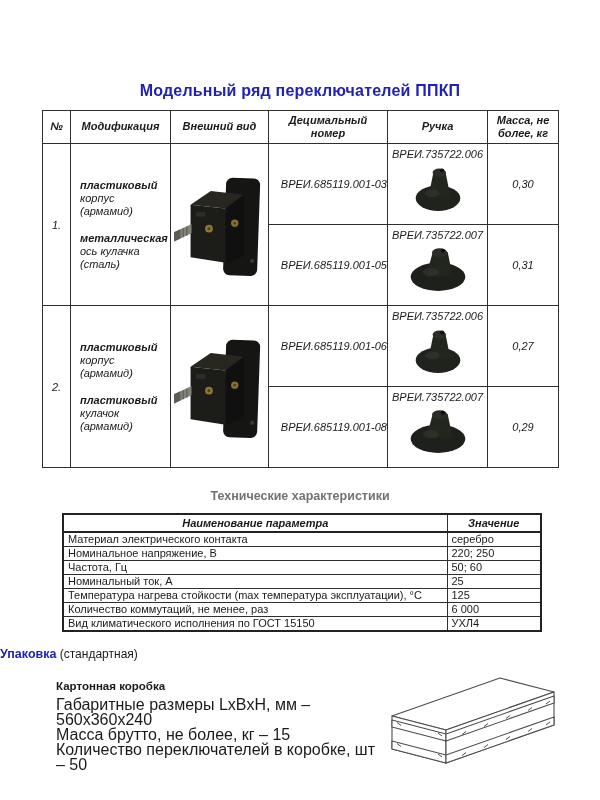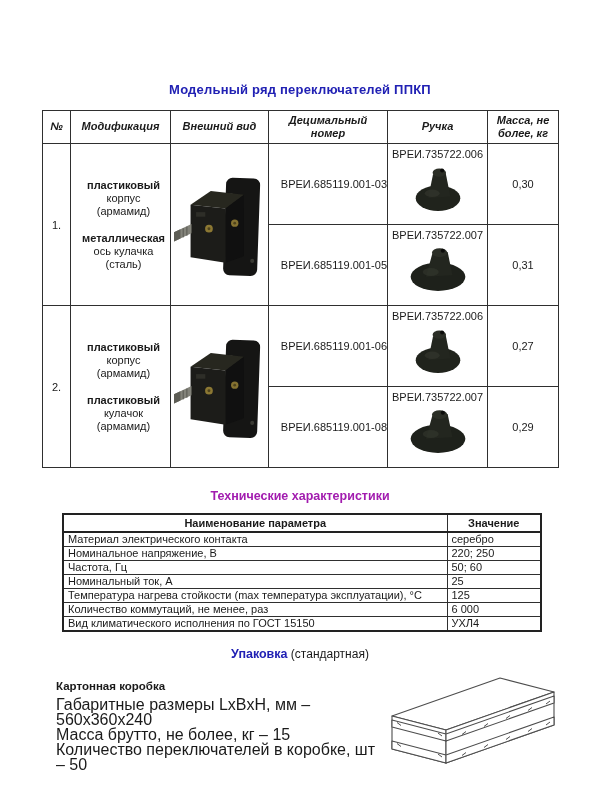--- a/index.html
+++ b/index.html
@@ -2,57 +2,57 @@
 <html><head>
 <meta charset="utf-8">
 <style>
   html,body{margin:0;padding:0;background:#ffffff;}
   .page{
     position:relative;width:600px;height:800px;background:#ffffff;overflow:hidden;
     font-family:"Liberation Sans", sans-serif;color:#1a1a1a;
   }
   .doc-title{
     position:absolute;top:82px;left:0;width:100%;margin:0;text-align:center;
-    font-size:13px;font-weight:bold;color:#2121b4;letter-spacing:.2px;
+    font-size:16px;font-weight:bold;color:#2121b4;letter-spacing:.2px;
   }
   
   table{border-collapse:collapse;table-layout:fixed;}
   .model-table{position:absolute;left:42px;top:110px;width:516px;font-size:11px;}
   .model-table th,.model-table td{border:1px solid #2f2f2f;padding:0;overflow:hidden;}
   .model-table th{
     height:30px;font-style:italic;font-weight:bold;text-align:center;
     line-height:1.2;padding:1px 2px;font-size:11px;
   }
-  .model-table td{height:80px;}
+  .model-table td{height:80px;font-style:italic;}
   .c-num{text-align:center;vertical-align:middle;}
-  .c-mod{vertical-align:middle;padding:4px 3px 4px 9px !important;line-height:13px;text-align:center;}
+  .c-mod{vertical-align:middle;padding:4px 3px 4px 9px !important;line-height:13px;}
   .mod-group + .mod-group{margin-top:14px;}
   .mod-bold{font-weight:bold;}
   .c-visual{text-align:center;vertical-align:middle;}
   .c-dec{text-align:right;vertical-align:middle;}
   .c-handle{text-align:center;vertical-align:top;}
   .handle-num{padding-top:3px;line-height:14px;}
   .c-mass{text-align:center;vertical-align:middle;}
   .knob-svg{display:block;margin:0 auto;}
   
   .sec-title{
     position:absolute;left:0;width:100%;margin:0;text-align:center;
-    font-size:12.5px;font-weight:bold;color:#a21caf;
+    font-size:12.5px;font-weight:bold;color:#737373;
   }
   .tech-title{top:489px;}
   .tech-table{position:absolute;left:62px;top:513px;width:478px;font-size:11px;border:2px solid #222;}
   .tech-table th,.tech-table td{border:1px solid #2f2f2f;padding:0 4px;line-height:13px;}
   .tech-table th{
-    height:16px;font-weight:bold;text-align:center;border-bottom:2px solid #222;
+    height:16px;font-style:italic;font-weight:bold;text-align:center;border-bottom:2px solid #222;
   }
   .tech-table td{height:13px;}
   .t-param{text-align:left;}
   .t-value{}
   
-  .pack-title{position:absolute;top:647px;left:0;width:100%;text-align:center;font-size:12px;}
+  .pack-title{position:absolute;top:647px;left:0;width:100%;font-size:12px;}
   .pack-title .blue{color:#2121b4;font-weight:bold;font-size:12.5px;}
   .pack-block{position:absolute;left:56px;top:680px;width:330px;}
   .pack-heading{font-size:11.5px;font-weight:bold;margin-bottom:5px;}
   .pack-line{font-size:16px;line-height:15px;}
   .box-drawing{position:absolute;left:384px;top:668px;}
 </style>
 </head>
 <body>
 
 <div class="page">

